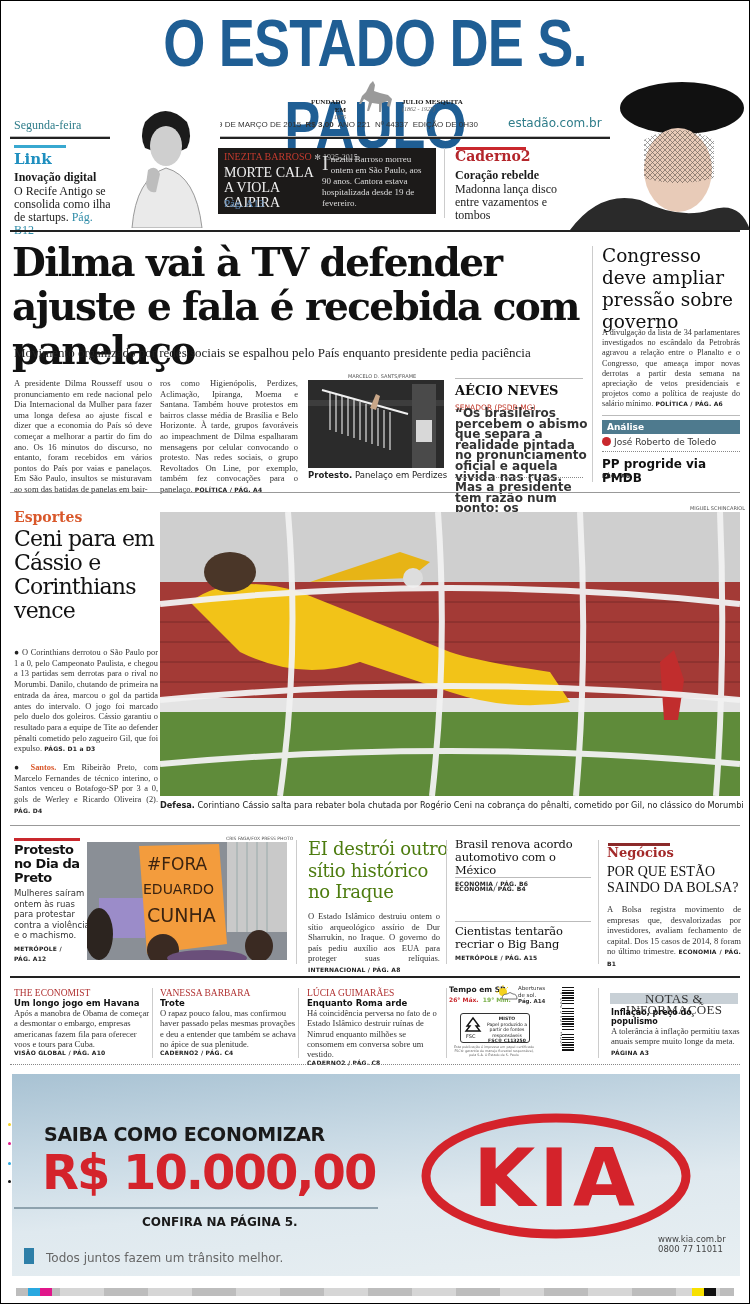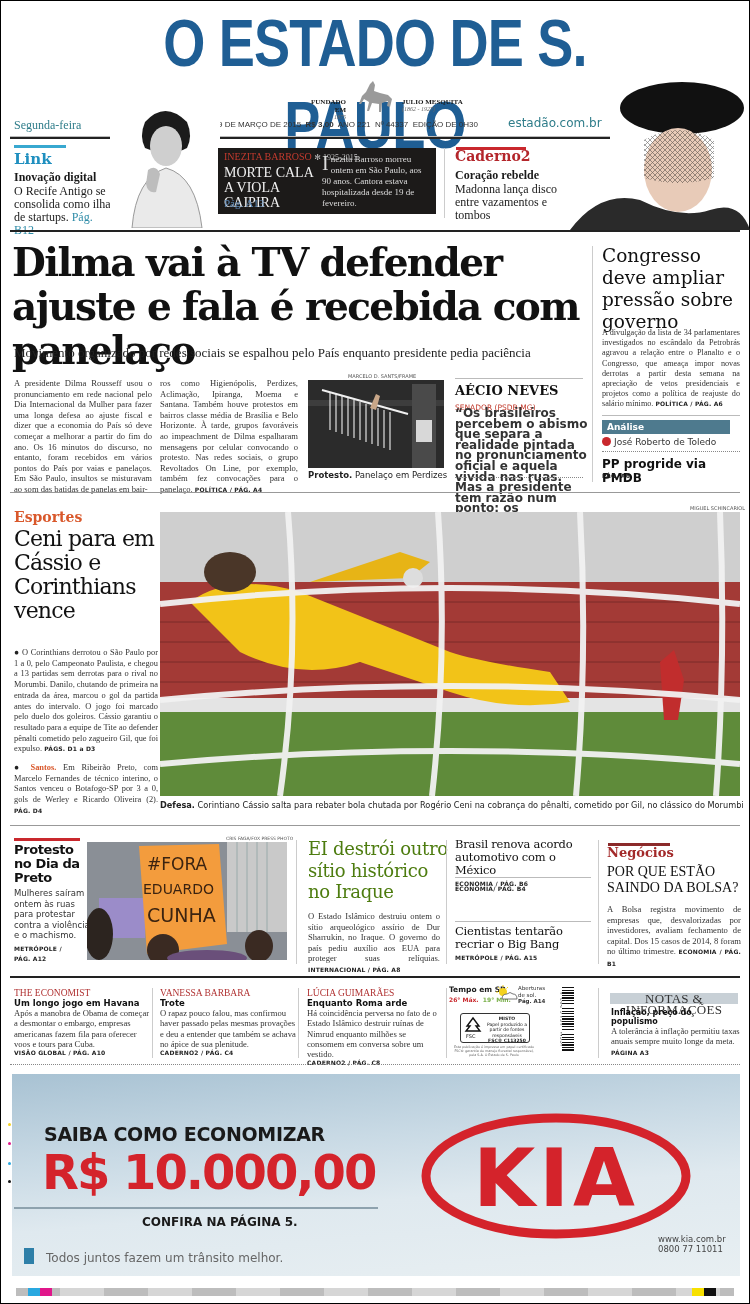--- a/index.html
+++ b/index.html
@@ -46,21 +46,21 @@
   .credit { font-family:"DejaVu Sans", sans-serif; font-size:5px; color:#555; text-transform:uppercase; }
   .photo { overflow:hidden; }
   .caption { font-family:"DejaVu Sans", sans-serif; font-size:8.5px; color:#222; }
   .caption b { font-weight:bold; }
   .aecio-name { font-family:"DejaVu Serif", serif; font-weight:bold; font-size:13px; color:#111; }
   .aecio-role { font-family:"DejaVu Sans", sans-serif; font-size:7.5px; color:#c0392b; }
   .aecio-quote { font-family:"DejaVu Sans", sans-serif; font-weight:bold; font-size:12px; line-height:10.6px; color:#333; }
   .dotted { border-top:1px dotted #888; height:0; }
 
   .side-head { left:602px; top:245px; width:146px; font-family:"DejaVu Serif", serif; font-size:18.5px; line-height:22px; color:#111; }
-  .analise-bar { left:602px; top:420px; width:128px; height:14px; background:#4e7a8e; color:#fff; font-family:"DejaVu Sans", sans-serif; font-weight:bold; font-size:9px; padding-left:5px; line-height:14px; }
+  .analise-bar { left:602px; top:420px; width:138px; height:14px; background:#4e7a8e; color:#fff; font-family:"DejaVu Sans", sans-serif; font-weight:bold; font-size:9px; padding-left:5px; line-height:14px; }
   .pp-head { left:602px; top:457px; font-family:"DejaVu Sans", sans-serif; font-weight:bold; font-size:12px; color:#111; }
 
   
   .esportes { left:14px; top:509px; font-family:"DejaVu Serif", serif; font-weight:bold; font-size:14px; color:#d9582b; }
   .sports-head { left:14px; top:527px; width:150px; font-family:"DejaVu Serif", serif; font-size:22px; line-height:24px; letter-spacing:-0.8px; color:#111; }
   .bullet { color:#222; }
   .santos { color:#d9582b; font-weight:bold; }
 
   
   .prot-bar { left:14px; top:838px; width:66px; height:3px; background:#c9282d; }

